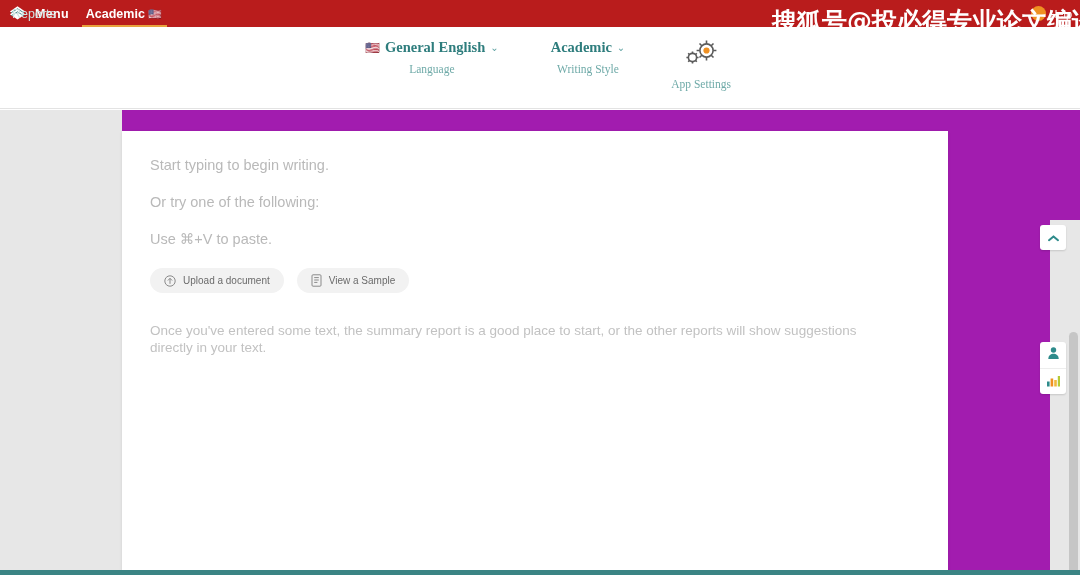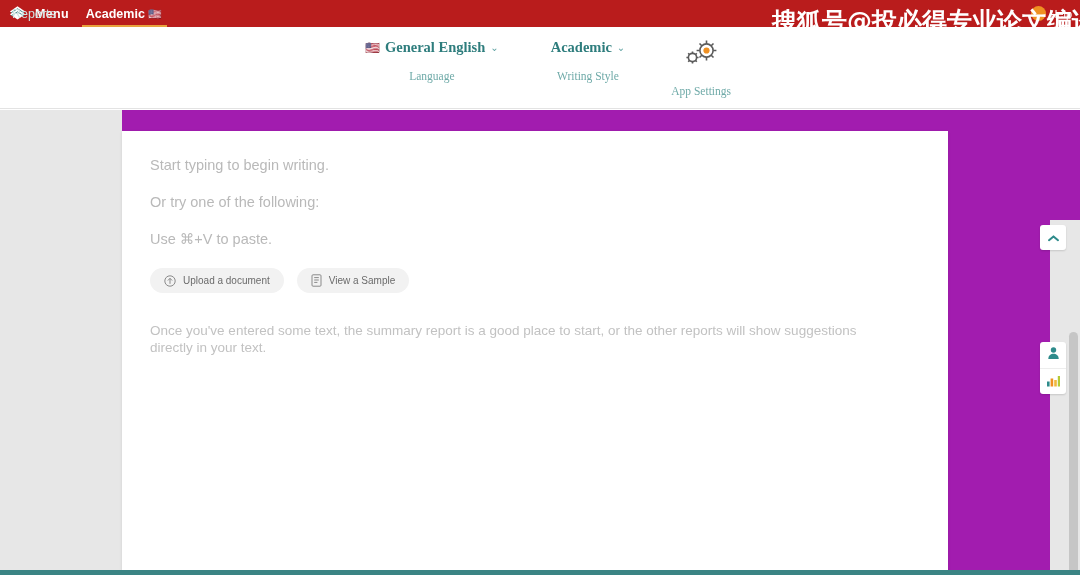--- a/index.html
+++ b/index.html
@@ -66,21 +66,21 @@
     display: flex; flex-direction: column; align-items: center;
     padding: 0 26px;
   }
   .setting-top {
     display: flex; align-items: center; gap: 5px;
     font-size: 14.5px; font-weight: bold; color: #2e7d7d;
     font-family: "Liberation Serif", serif;
   }
   .setting-caret { font-size: 10px; color: #5fa3a3; font-weight: normal; }
   .setting-sub {
-    margin-top: 14px; font-size: 11.5px; color: #6faaa8;
+    margin-top: 7px; font-size: 11.5px; color: #6faaa8;
     font-family: "Liberation Serif", serif;
   }
   .flag-box { font-size: 12px; line-height: 1; }
   .gear-block { padding-left: 20px; padding-right: 10px; }
   .gear-svg { display: block; margin-bottom: 2px; }
 
   
   .editor-area {
     position: absolute; left: 0; top: 110px; width: 1080px; height: 460px;
     background: #a21caf;

